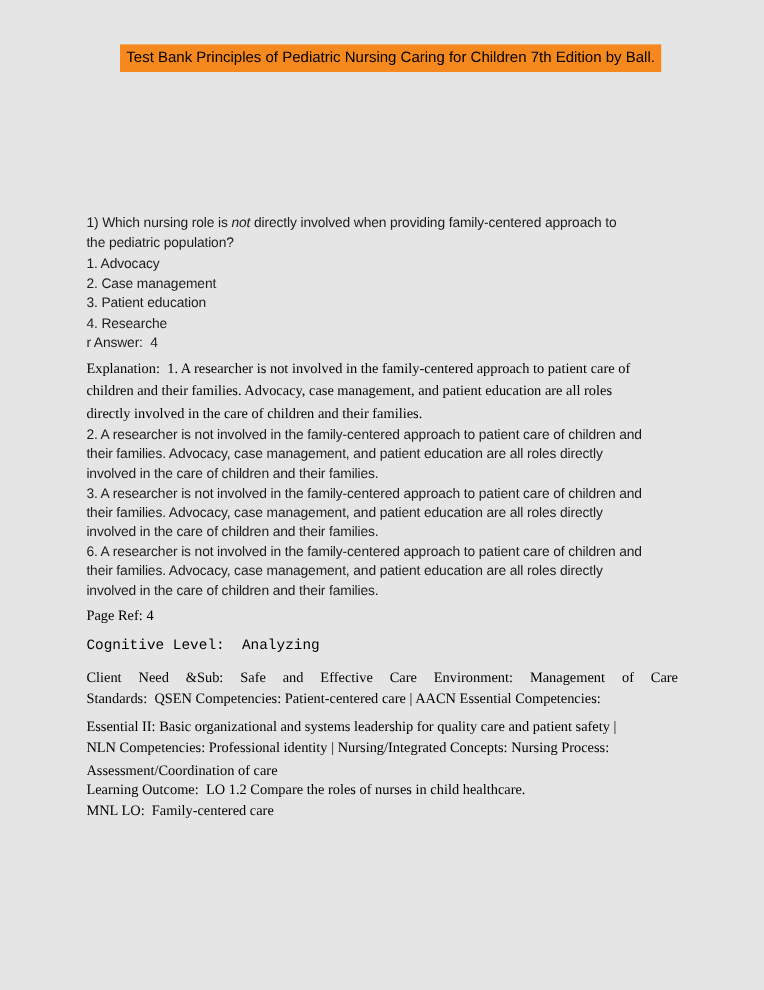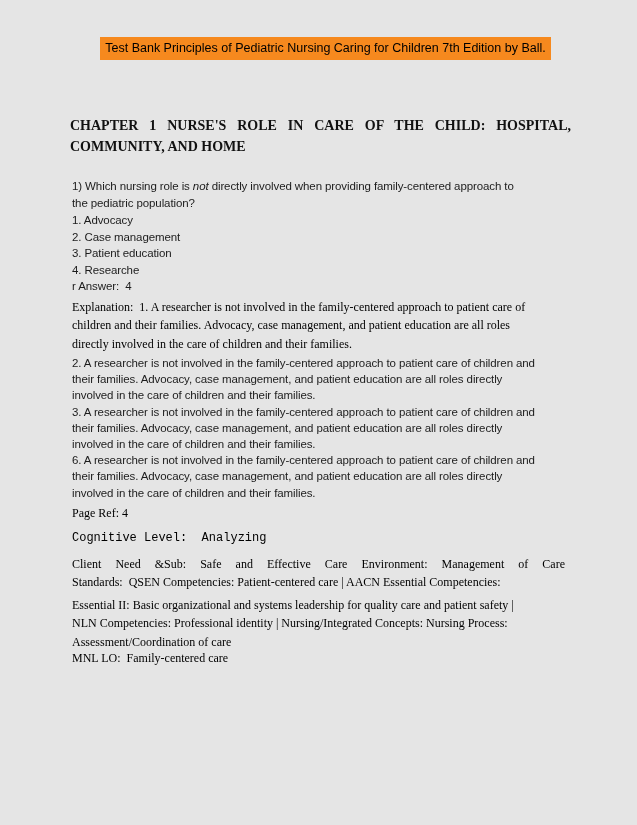--- a/index.html
+++ b/index.html
@@ -85,24 +85,20 @@
   }
   .outcomes div { white-space:pre-wrap; }
 </style>
 </head>
 <body>
 
 <div class="page">
 
   <div class="banner-wrap"><span class="banner">Test Bank Principles of Pediatric Nursing Caring for Children 7th Edition by Ball.</span></div>
 
-  <div class="heading">
-      <span class="h-line1">CHAPTER 1 NURSE'S ROLE IN CARE OF THE CHILD: HOSPITAL,</span>
-      <span class="h-line2">COMMUNITY, AND HOME</span>
-    </div>
 
   <p class="question-stem sans"><span>1) Which nursing role is </span><em>not</em><span> directly involved when providing family-centered approach to
 the pediatric population?</span></p>
 
   <div class="options sans">
     <div>1. Advocacy</div>
     <div>2. Case management</div>
     <div>3. Patient education</div>
     <div>4. Researche</div>
     <div>r Answer:  4</div>
@@ -131,16 +127,17 @@
   <div class="client-need serif">
       <span class="cn-line1">Client Need &amp;Sub: Safe and Effective Care Environment: Management of Care</span>
       <span class="cn-line2">Standards:  QSEN Competencies: Patient-centered care | AACN Essential Competencies:</span>
     </div>
 
   <p class="essential serif">Essential II: Basic organizational and systems leadership for quality care and patient safety |
 NLN Competencies: Professional identity | Nursing/Integrated Concepts: Nursing Process:
 Assessment/Coordination of care</p>
 
   <div class="outcomes serif">
+    <div>Learning Outcome:  LO 1.2 Compare the roles of nurses in child healthcare.</div>
     <div>MNL LO:  Family-centered care</div>
   </div>
 
 </div>
 
 </body></html>

